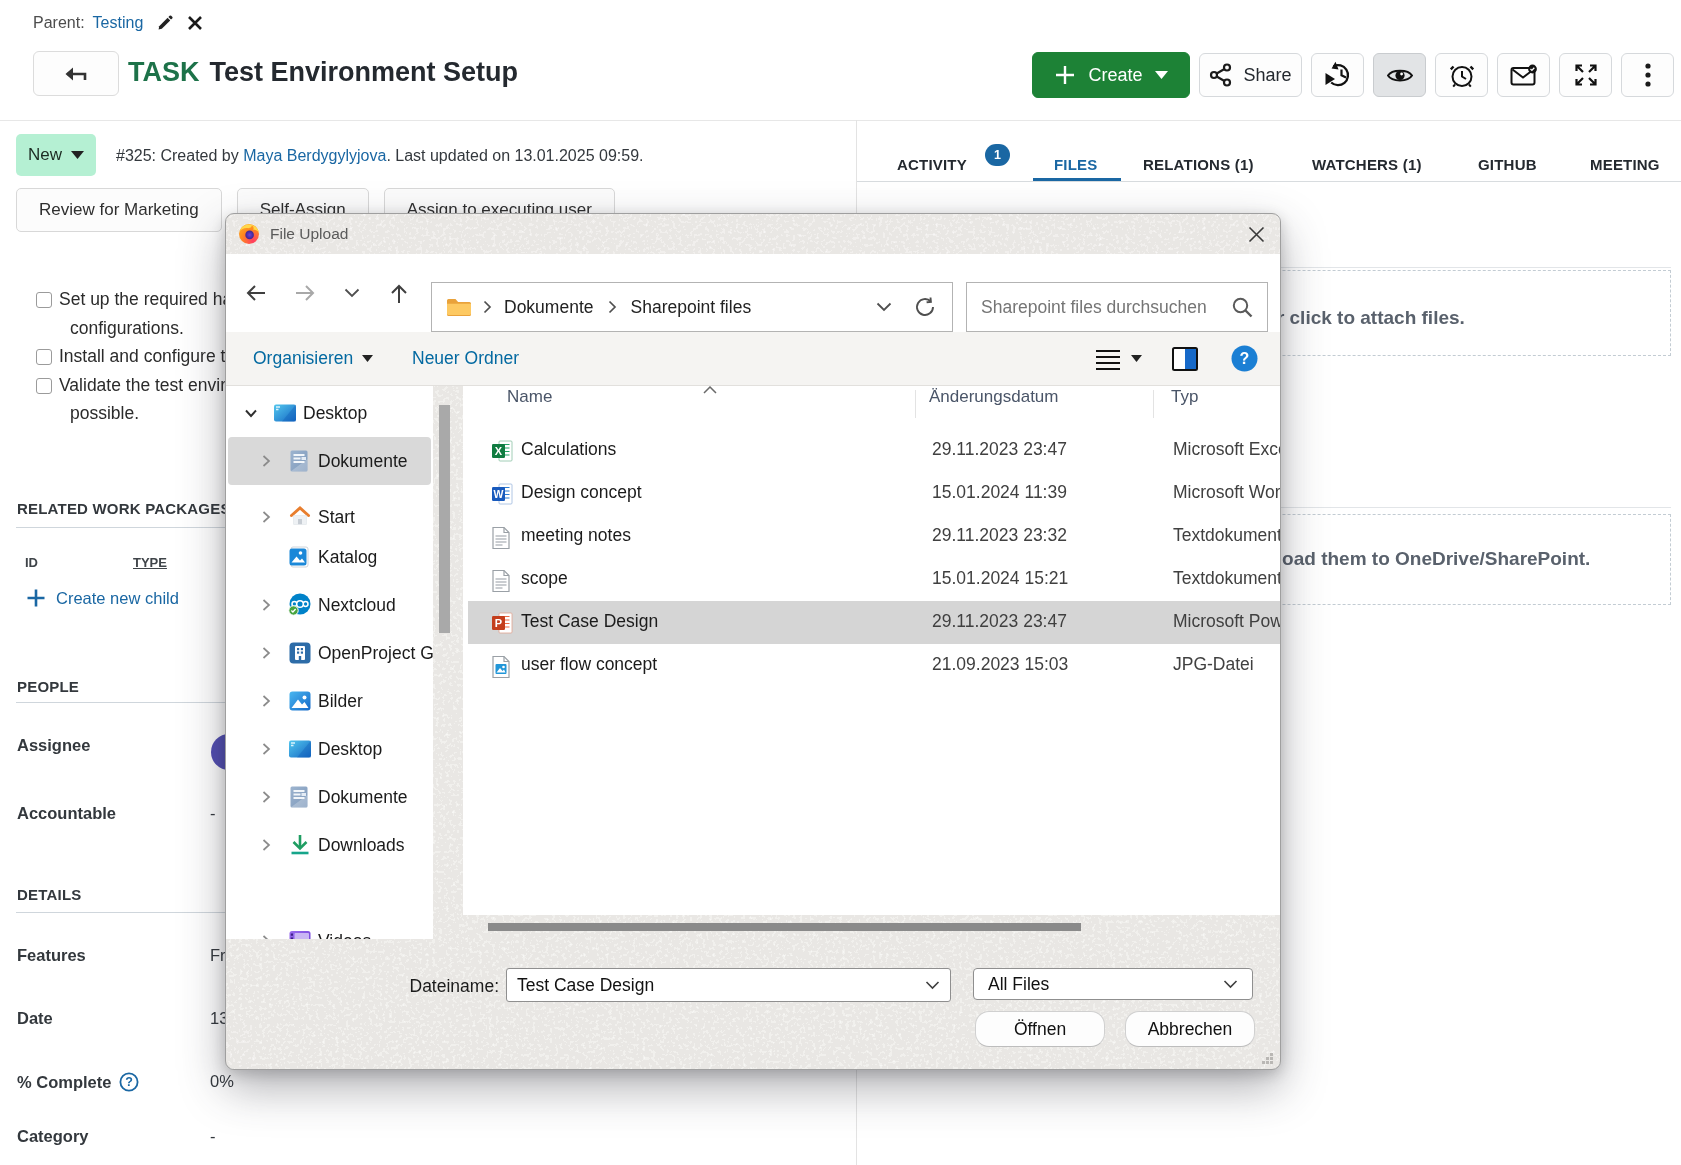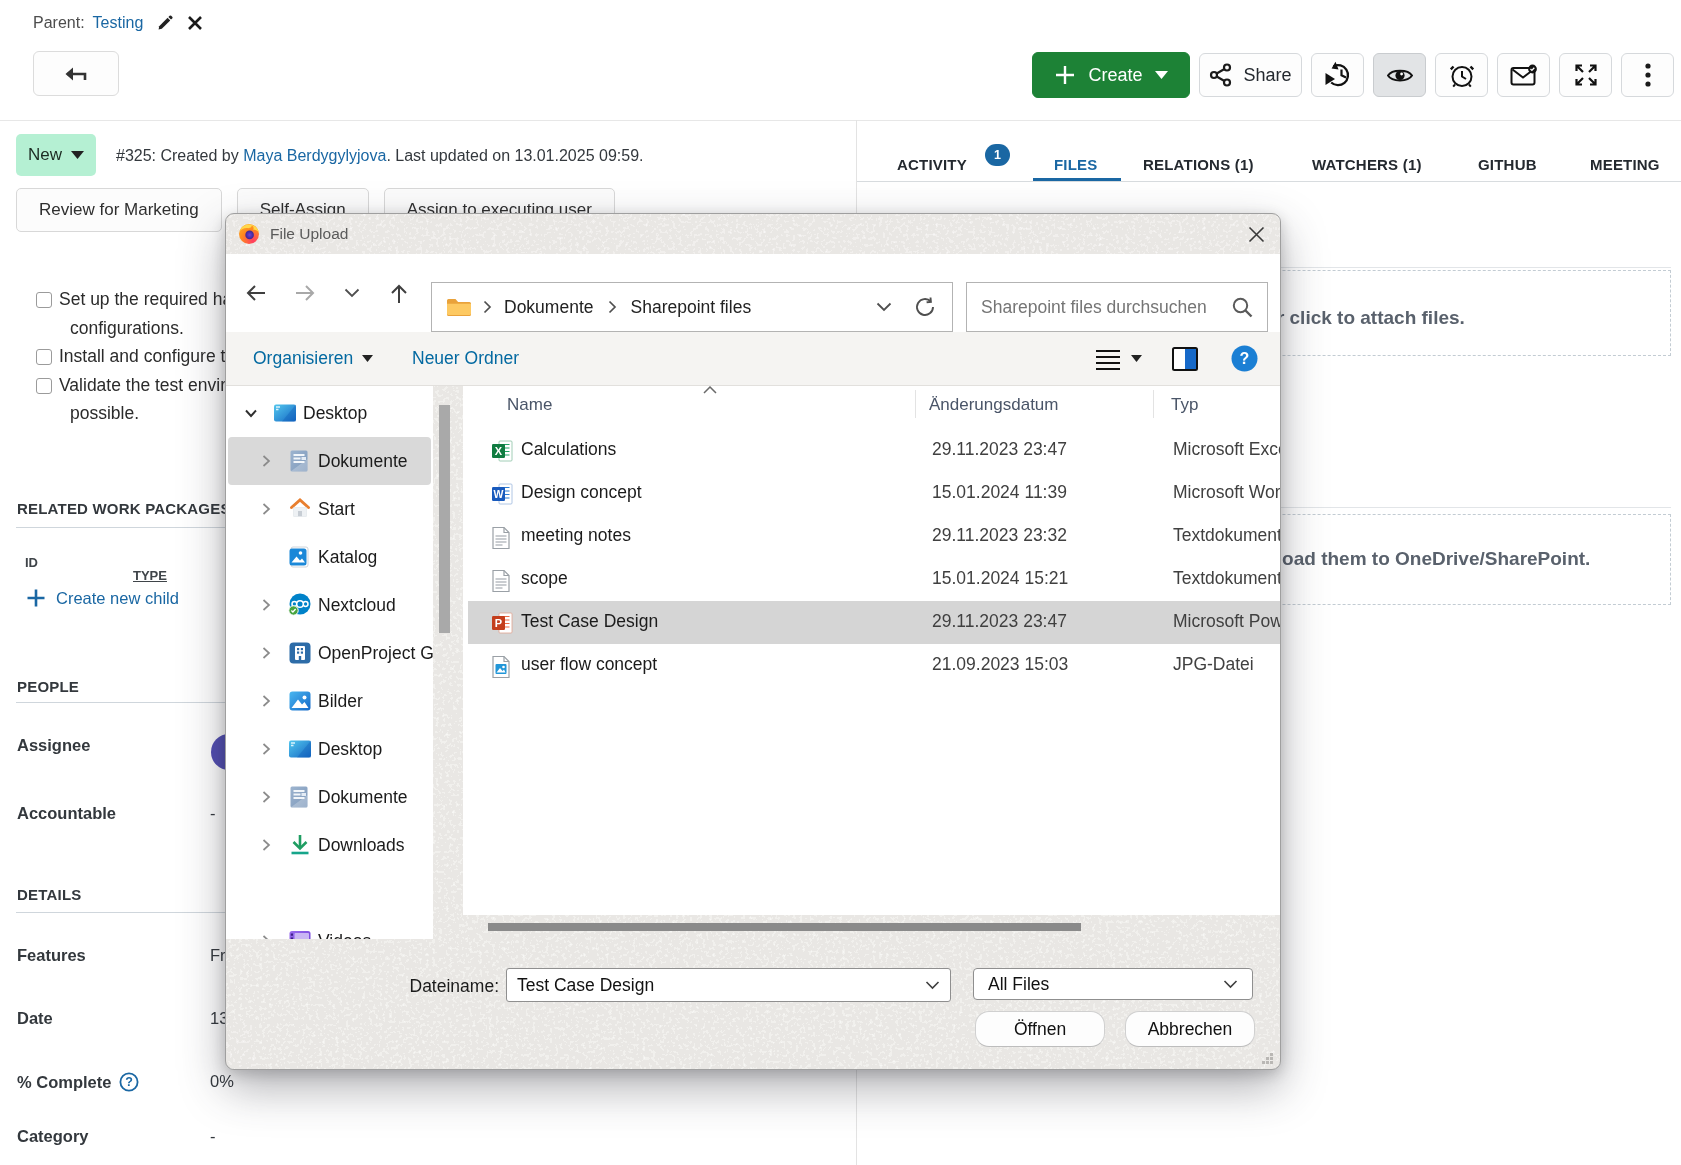--- a/index.html
+++ b/index.html
@@ -63,21 +63,21 @@
   #dlg-toolbar { top:118px; height:54px; background:#f5f4f2; border-bottom:1px solid #e2e0dd; }
   .tb-item { position:absolute; top:0; height:53px; display:flex; align-items:center; gap:9px; font-size:17.5px; color:#0369a1; cursor:pointer; }
   #dlg-main { top:172px; height:553px; }
   #tree-pane { position:absolute; left:0; top:0; width:207px; height:553px; background:#fff; overflow:hidden; }
   .tree-row { position:absolute; left:2px; width:203px; height:48px; display:flex; align-items:center; cursor:pointer; }
   .tree-row.selected { background:#d9d9d9; border-radius:4px; }
   .tree-row .lbl { font-size:17.5px; color:#1b1b1b; white-space:nowrap; margin-left:10px; }
   .tree-chev { position:absolute; width:16px; height:16px; }
   #tree-scroll { position:absolute; left:213px; top:19px; width:11px; height:228px; background:#a9a9a9; }
   #file-pane { position:absolute; left:237px; top:0; width:818px; height:529px; background:#fff; overflow:hidden; }
-  .col-head { position:absolute; top:9px; font-size:17px; color:#4a5568; white-space:nowrap; cursor:pointer; }
+  .col-head { position:absolute; top:1px; font-size:17px; color:#4a5568; white-space:nowrap; cursor:pointer; }
   .col-sep { position:absolute; top:4px; width:1px; height:28px; background:#e3e3e3; }
   .file-row { position:absolute; left:5px; width:813px; height:43px; cursor:pointer; }
   .file-row.selected { background:#d5d5d5; }
   .file-row .fi { position:absolute; left:23px; top:11px; }
   .file-row .nm { position:absolute; left:53px; top:10px; font-size:17.5px; color:#1b1b1b; white-space:nowrap; }
   .file-row .dt { position:absolute; left:464px; top:10px; font-size:17.5px; color:#404040; white-space:nowrap; }
   .file-row .tp { position:absolute; left:705px; top:10px; font-size:17.5px; color:#404040; white-space:nowrap; }
   #hscroll-thumb { position:absolute; left:262px; top:537px; width:593px; height:8px; background:#8a8a8a; }
   #dlg-bottom { top:725px; height:131px; }
   #fn-label { position:absolute; left:183px; top:37px; width:90px; text-align:right; font-size:17.5px; color:#1b1b1b; }
@@ -109,20 +109,23 @@
       </span>
   </div>
   <div id="back-btn">
       <span id="i-back">
         <svg width="26" height="16" viewBox="0 0 26 16">
           <path d="M4 8 H22 V14" stroke="#333" stroke-width="2.6" fill="none"></path>
           <path d="M10 1.5 L2.5 8 L10 14.5 Z" fill="#333"></path>
         </svg>
       </span>
     </div>
+  <div id="wp-title">
+    <span class="tasktype">TASK</span><span class="subject">Test Environment Setup</span>
+  </div>
   <div id="hdr-actions">
     <div id="create-btn" class="hbtn-x">
       <span id="i-plus">
           <svg width="22" height="22" viewBox="0 0 22 22">
             <path d="M11 2 V20 M2 11 H20" stroke="#fff" stroke-width="2.4"></path>
           </svg>
         </span>
       <span>Create</span>
       <span id="i-caret">
           <svg width="13" height="8" viewBox="0 0 13 8">
@@ -226,21 +229,21 @@
       <span class="chk-box" style="left: 36px; top: 66px;"></span>
       <div class="chk-line" style="left: 59px; top: 63px;">Install and configure the operating systems.</div>
       <span class="chk-box" style="left: 36px; top: 94.5px;"></span>
       <div class="chk-line" style="left: 59px; top: 91.5px;">Validate the test environment as early as</div>
       <div class="chk-line" style="left: 70px; top: 120px;">possible.</div>
     </div>
   <div id="left-sections">
       <div class="sec-head" style="top: 500px;">RELATED WORK PACKAGES</div>
       <div class="sec-rule" style="top: 527px;"></div>
       <div class="" style="position: absolute; left: 25px; top: 555px; font-size: 13px; font-weight: bold; color: rgb(63, 68, 73);">ID</div>
-      <div class="" style="position: absolute; left: 133px; top: 568px; font-size: 13px; font-weight: bold; color: rgb(63, 68, 73); text-decoration: underline;">TYPE</div>
+      <div class="" style="position: absolute; left: 133px; top: 555px; font-size: 13px; font-weight: bold; color: rgb(63, 68, 73); text-decoration: underline;">TYPE</div>
       <div class="" style="position: absolute; left: 25px; top: 587px; display: flex; align-items: center; gap: 9px; color: rgb(26, 103, 163); font-size: 16.5px; cursor: pointer;">
         <svg width="22" height="22" viewBox="0 0 22 22">
           <path d="M11 2.5 V19.5 M2.5 11 H19.5" stroke="#1a67a3" stroke-width="2.6"></path>
         </svg>
         <span>Create new child</span>
       </div>
       <div class="sec-head" style="top: 678px;">PEOPLE</div>
       <div class="sec-rule" style="top: 702px;"></div>
       <div class="attr-label" style="top: 736px;">Assignee</div>
       <div class="" style="position: absolute; left: 211px; top: 734px; width: 36px; height: 36px; border-radius: 50%; background: rgb(81, 77, 179);"></div>
@@ -470,21 +473,21 @@
                 </linearGradient>
               </defs>
               <rect x="2.5" y="1.5" width="17" height="21" rx="1.5" fill="url(#doc1)"></rect>
               <path d="M5.5 6 h11 M5.5 9.5 h7 M5.5 13 h11" stroke="#f2f6fa" stroke-width="1.8"></path>
               <rect x="13.5" y="8" width="4.5" height="3" fill="#e4ecf5"></rect>
               <path d="M2.5 22.5 L19.5 10 V21 a1.5 1.5 0 0 1-1.5 1.5 Z" fill="#ffffff" opacity=".25"></path>
             </svg>
           </span>
           <span class="lbl" style="position: absolute; left: 90px; top: 14px; margin-left: 0px;">Dokumente</span>
         </div>
-        <div class="tree-row" style="top: 99px;">
+        <div class="tree-row" style="top: 107px;">
           <span class="tree-chev" style="left: 30px; top: 16px;">
             <svg width="16" height="16" viewBox="0 0 16 16">
               <path d="M5.5 3 L11 8 L5.5 13" stroke="#8b8b8b" stroke-width="1.7" fill="none"></path>
             </svg>
           </span>
           <span style="position: absolute; left: 60px; top: 12px;">
             <svg width="24" height="22" viewBox="0 0 24 22">
               <path d="M3.5 10.5 L12 3 L20.5 10.5" stroke="#e87e2e" stroke-width="3" fill="none" stroke-linecap="round"></path>
               <path d="M5.5 10.5 H18.5 V19.5 H5.5 Z" fill="#c7cdd4"></path>
               <path d="M5.5 10.5 H18.5 V19.5 H14 V14 H10 V19.5 H5.5 Z" fill="#eef1f4"></path>

